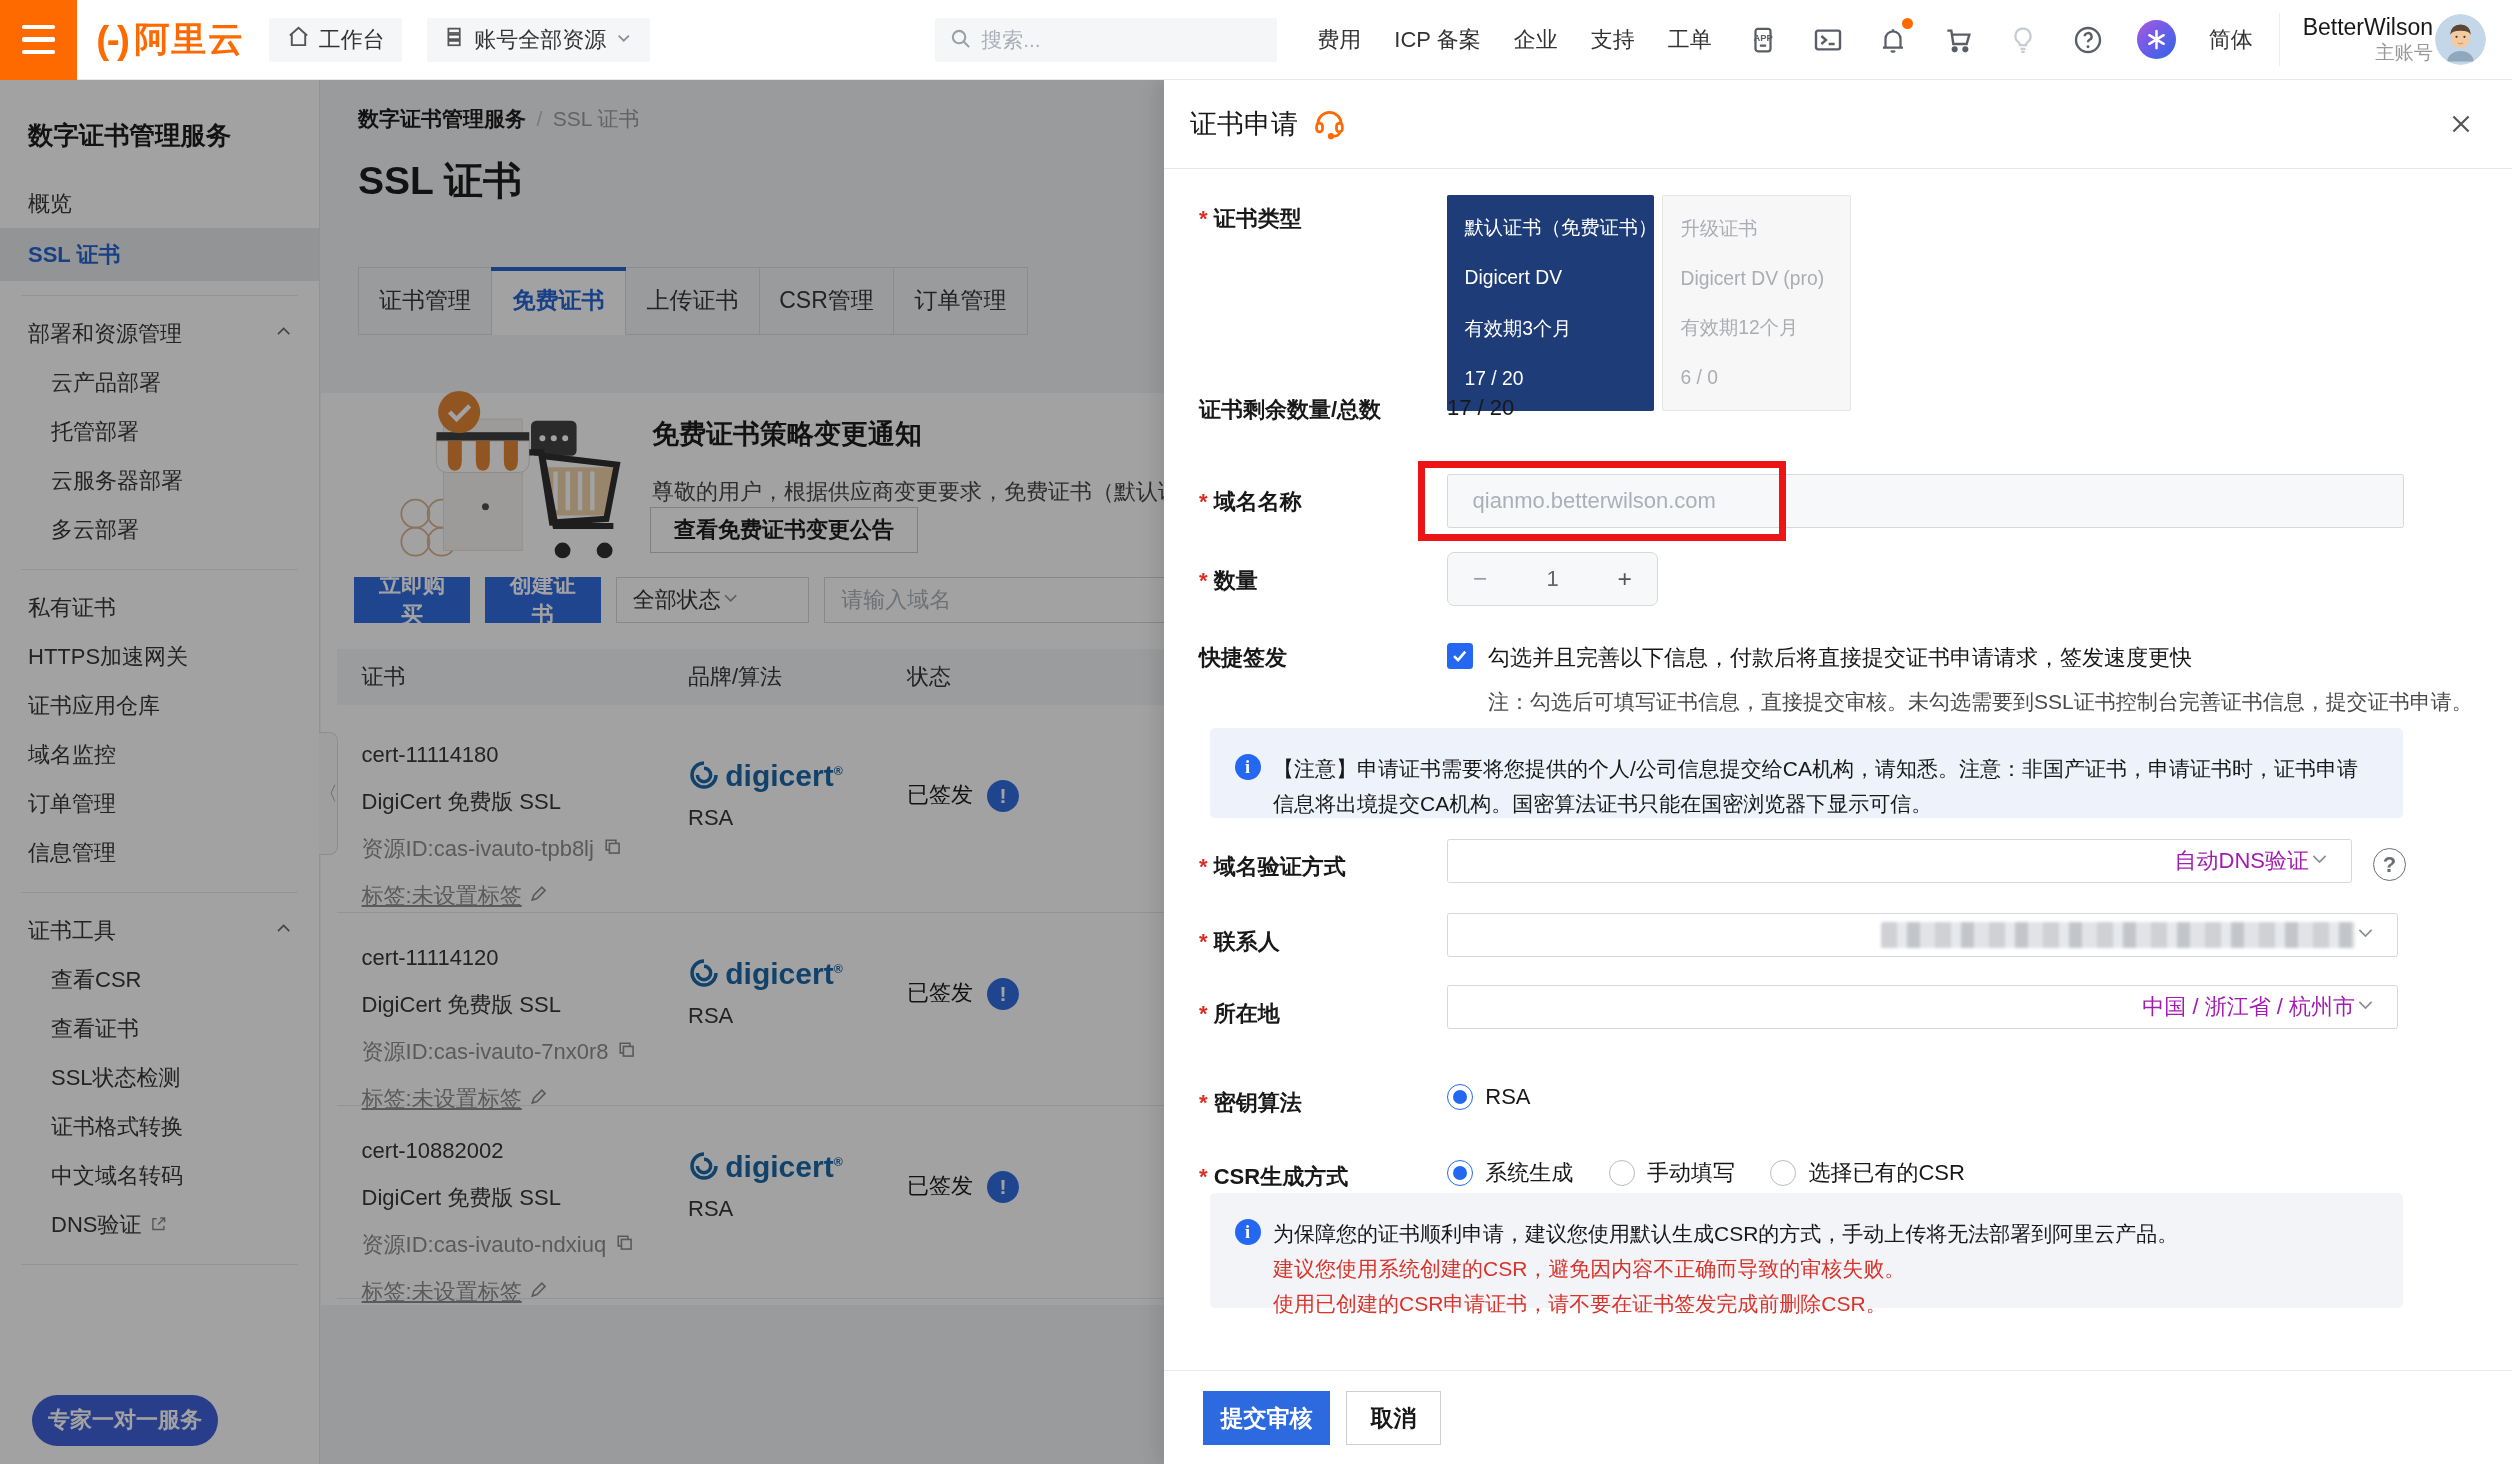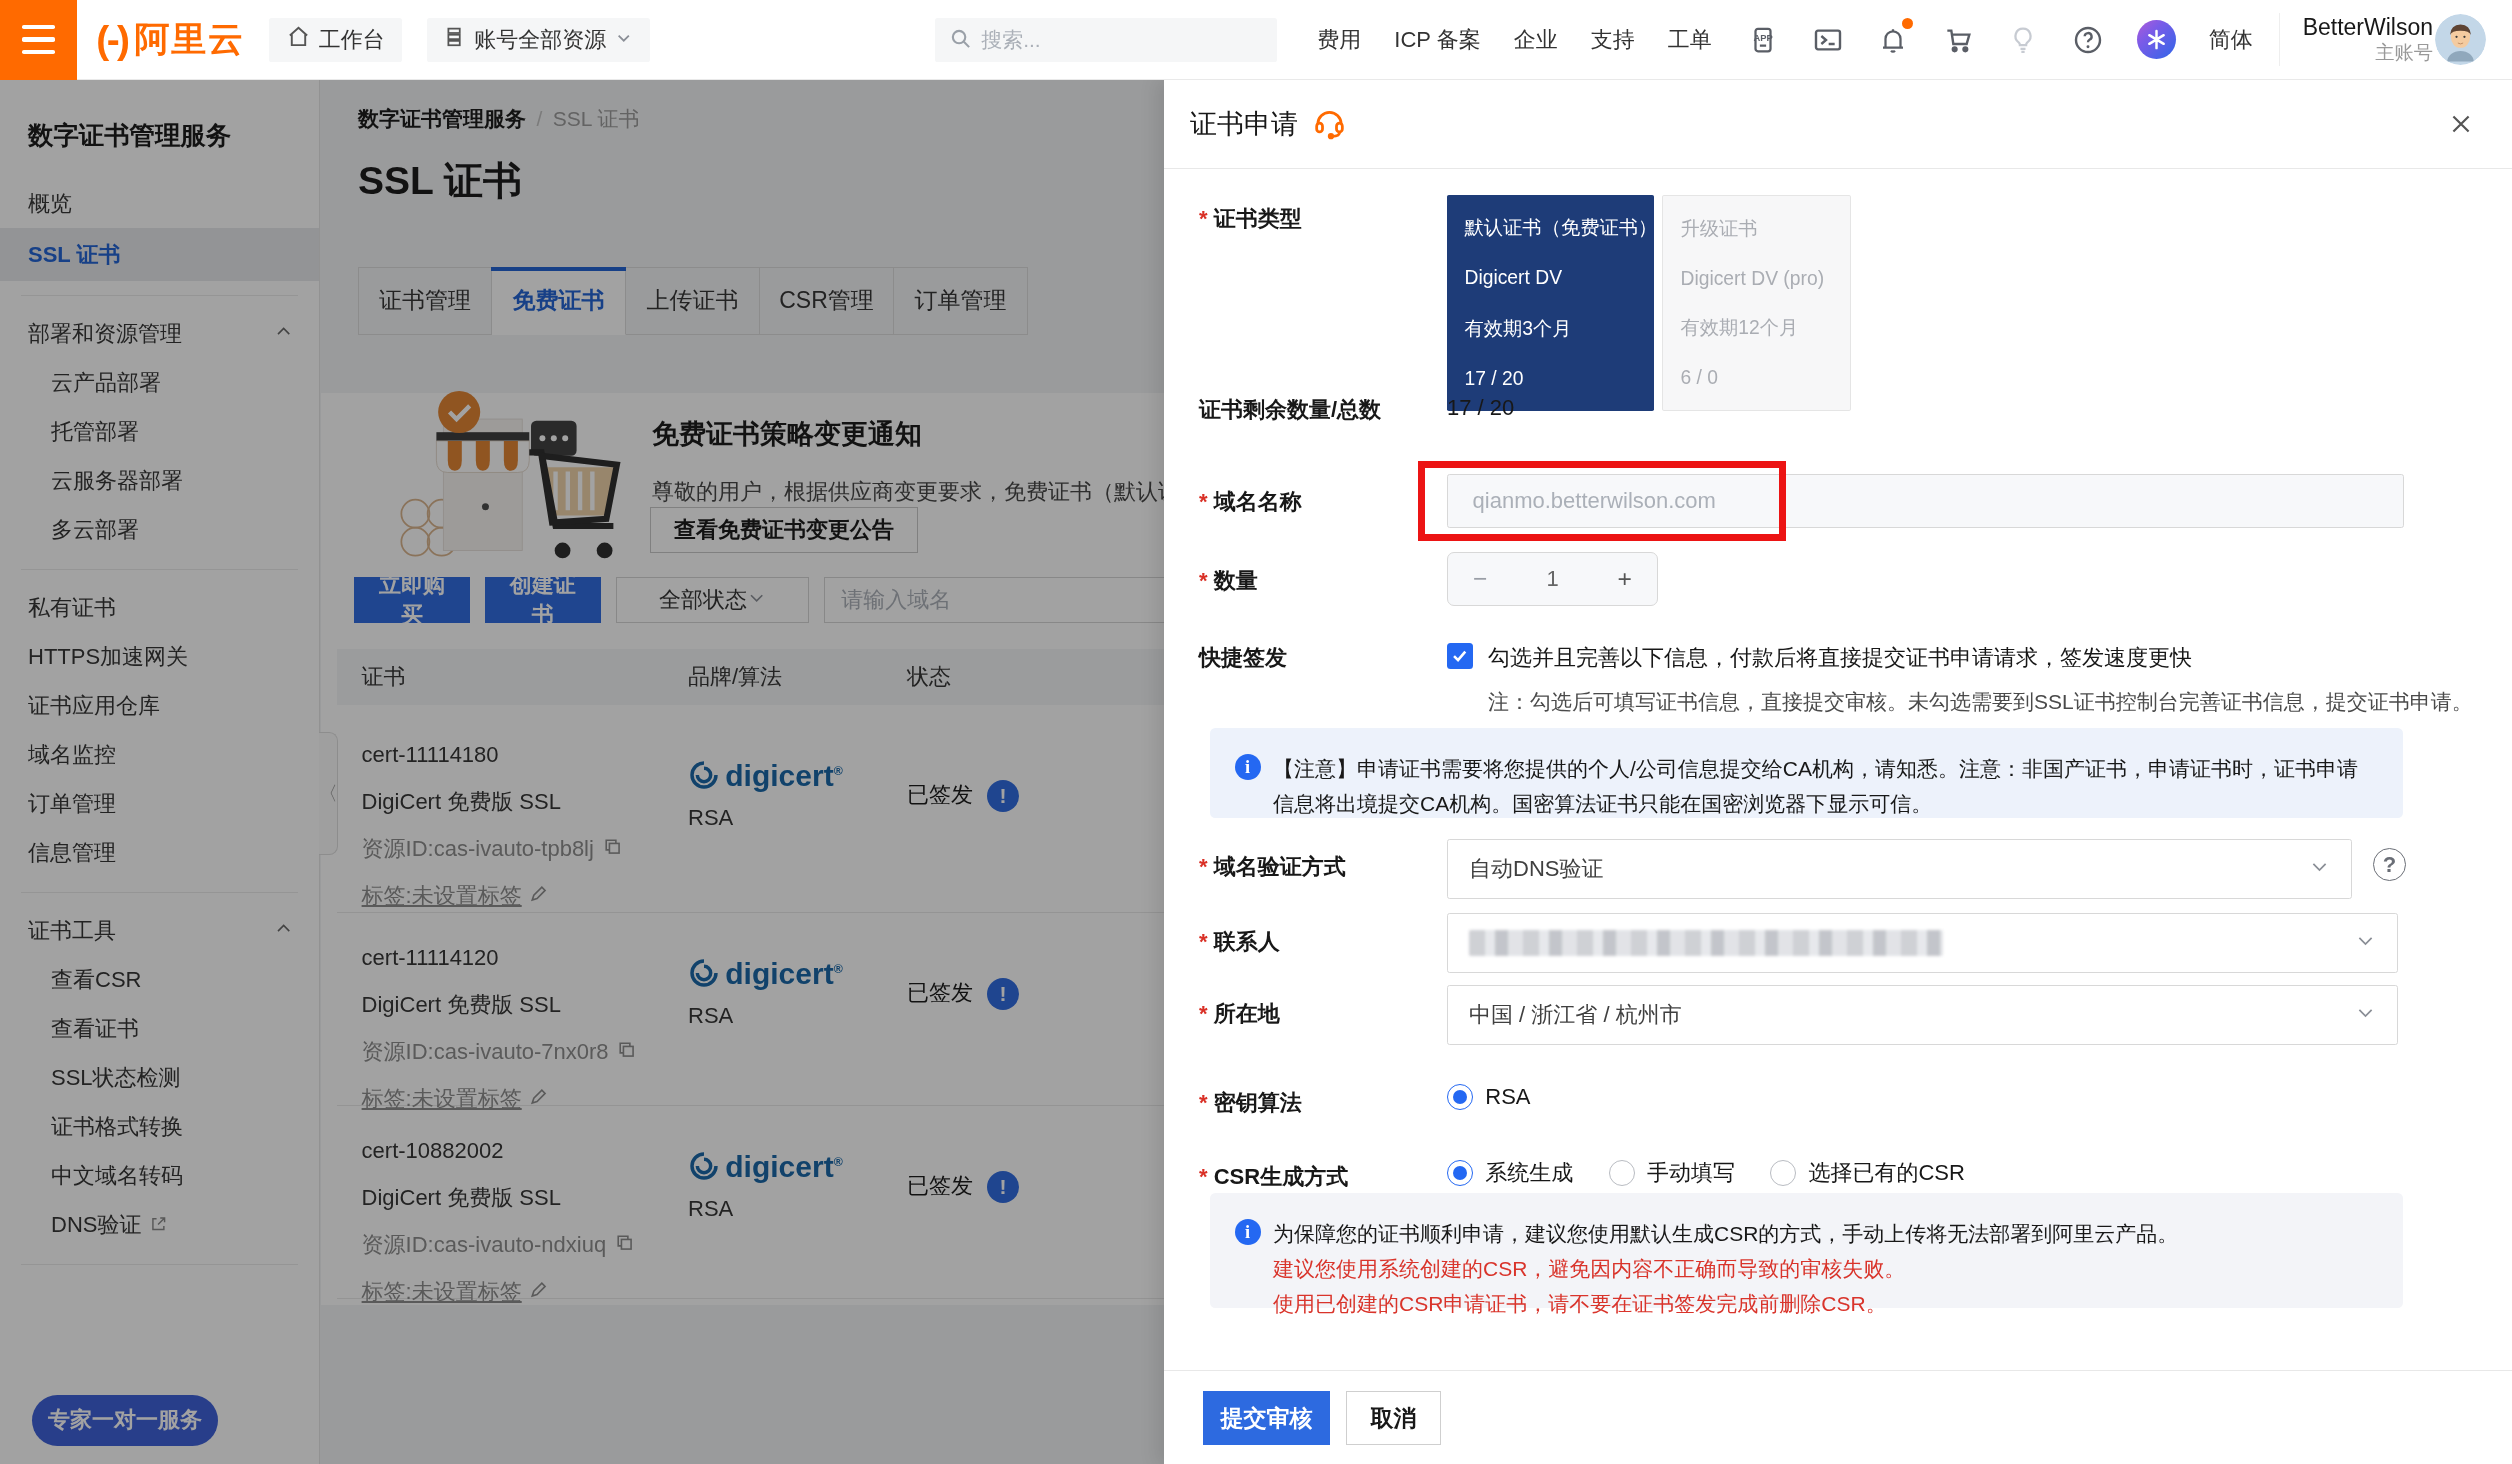--- a/index.html
+++ b/index.html
@@ -60,21 +60,21 @@
   .tab.active { background:#fff; color:#1F62D4; font-weight:bold; border-bottom-color:#fff; }
   .tab.active::before { content:""; position:absolute; top:-0.9px; left:-0.9px; right:-0.9px; height:4.4px; background:#1F62D4; }
   .panel { position:absolute; top:313px; left:0; width:843px; height:912px; background:#fff; }
   .banner { position:relative; height:184px; }
   .banner-illus { position:absolute; left:61px; top:-8.8px; }
   .banner-title { position:absolute; left:331px; top:23px; font-size:27px; font-weight:bold; color:#181818; }
   .banner-desc { position:absolute; left:331px; top:84px; width:877px; font-size:22px; color:#444; white-space:nowrap; }
   .banner-btn { position:absolute; left:329px; top:114px; height:46px; padding:4px 23px; border:0.9px solid #C9C9C9; background:#fff; font-size:22px; font-weight:bold; color:#181818; display:flex; align-items:center; cursor:pointer; }
   .action-row { position:absolute; top:184px; left:33px; display:flex; gap:15px; }
   .btn-primary { height:46px; background:#2D6AE0; color:#fff; font-size:22px; font-weight:bold; border:none; display:flex; align-items:center; justify-content:center; padding:0 21px; cursor:pointer; font-family:inherit; }
-  .sel-box { width:224px; height:46px; border:0.9px solid #D5D5D5; background:#fff; display:flex; align-items:center; justify-content:center; padding:0 16px; font-size:22px; color:#333; cursor:pointer; }
+  .sel-box { width:224px; height:46px; border:0.9px solid #D5D5D5; background:#fff; display:flex; align-items:center; justify-content:flex-start; padding:0 16px; font-size:22px; color:#333; cursor:pointer; }
   .dom-input { width:491px; height:46px; border:0.9px solid #D5D5D5; background:#fff; font-size:22px; padding:0 16px; outline:none; font-family:inherit; }
   .dom-input::placeholder { color:#ABB0B8; }
   .tbl-head { position:absolute; top:256px; left:16px; right:0; height:56px; background:#F4F5F7; display:flex; align-items:center; font-size:22px; color:#333; }
   .th1 { width:351px; padding-left:24.6px; } .th2 { width:219px; } .th3 { width:228px; }
   .t-row { position:absolute; left:16px; right:0; border-bottom:0.9px solid #E9E9E9; display:flex; font-size:22px; }
   .t-c1 { width:351px; padding:26px 0 0 24.6px; }
   .t-c1 .l1 { color:#333; line-height:47px; }
   .t-c1 .l2 { color:#333; line-height:47px; }
   .t-c1 .l3 { color:#8C8C8C; line-height:47px; display:flex; align-items:center; gap:8.8px; }
   .t-c1 .l4 { color:#8C8C8C; line-height:47px; display:flex; align-items:center; gap:7px; text-decoration:underline; }
@@ -107,21 +107,21 @@
   .stepper .op.plus { color:#555; }
   .stepper .val { color:#666; font-size:22px; }
   .checkbox { position:absolute; left:283px; top:474px; width:26px; height:26px; background:#2468F2; border-radius:3.5px; display:flex; align-items:center; justify-content:center; cursor:pointer; }
   .quick-text { position:absolute; left:324px; top:474px; font-size:22px; color:#181818; }
   .quick-note { position:absolute; left:324px; top:519px; font-size:21px; color:#4A4A4A; }
   .info-box { position:absolute; left:46px; width:1193px; border-radius:5.3px; padding:23px 26px 23px 63px; font-size:21px; line-height:35px; color:#181818; }
   .ib1 { top:559px; height:90px; background:#EDF2FB; }
   .ib2 { top:1024px; height:115px; background:#F3F4F8; }
   .info-i { position:absolute; left:24.6px; top:26px; width:26px; height:26px; border-radius:50%; background:#2468F2; color:#fff; font-size:18.4px; font-weight:bold; font-family:"Liberation Serif","DejaVu Serif",serif; display:flex; align-items:center; justify-content:center; }
   .red-line { color:#D9342B; }
-  .select { position:absolute; left:283px; height:60px; border:0.9px solid #D8D8D8; border-radius:2.6px; background:#fff; display:flex; align-items:center; justify-content:space-between; padding:0 21px; font-size:22px; color:#404040; cursor:pointer; }
+  .select { position:absolute; left:283px; height:44px; border:0.9px solid #D8D8D8; border-radius:2.6px; background:#fff; display:flex; align-items:center; justify-content:flex-end; padding:0 21px; font-size:22px; color:#a21caf; cursor:pointer; }
   .q-icon { position:absolute; left:1209px; top:679px; width:33px; height:33px; border-radius:50%; border:1.8px solid #6A6E76; color:#6A6E76; font-size:22px; font-weight:bold; display:flex; align-items:center; justify-content:center; cursor:pointer; }
   .mosaic { width:474px; height:26px; border-radius:1.8px; background:repeating-linear-gradient(90deg,#C7C9CE 0 16px,#E3E5E9 16px 26px,#B9BCC2 26px 39px,#DDDFE3 39px 54px); filter:blur(1.8px); opacity:.85; }
   .radio { width:26px; height:26px; border-radius:50%; border:1.8px solid #B9BCC2; background:#fff; display:inline-flex; align-items:center; justify-content:center; cursor:pointer; flex:0 0 auto; }
   .radio.on { border-color:#2468F2; }
   .radio.on::after { content:""; width:14px; height:14px; border-radius:50%; background:#2468F2; }
   .radio-row { position:absolute; left:283px; display:flex; align-items:center; gap:12.3px; font-size:22px; color:#181818; }
   .d-foot { position:absolute; bottom:0; left:0; right:0; height:95px; border-top:0.9px solid #E8E8E8; display:flex; align-items:center; padding-left:39px; gap:16px; }
   .btn-submit { width:127px; height:54px; background:#2D6AE0; color:#fff; border:none; font-size:23px; font-weight:bold; cursor:pointer; font-family:inherit; }
   .btn-cancel { width:95px; height:54px; background:#fff; color:#181818; border:0.9px solid #CFCFCF; font-size:23px; font-weight:bold; cursor:pointer; font-family:inherit; }
   .digicert { display:flex; align-items:flex-start; gap:5.3px; color:#1565A7; font-weight:bold; font-size:30px; }

